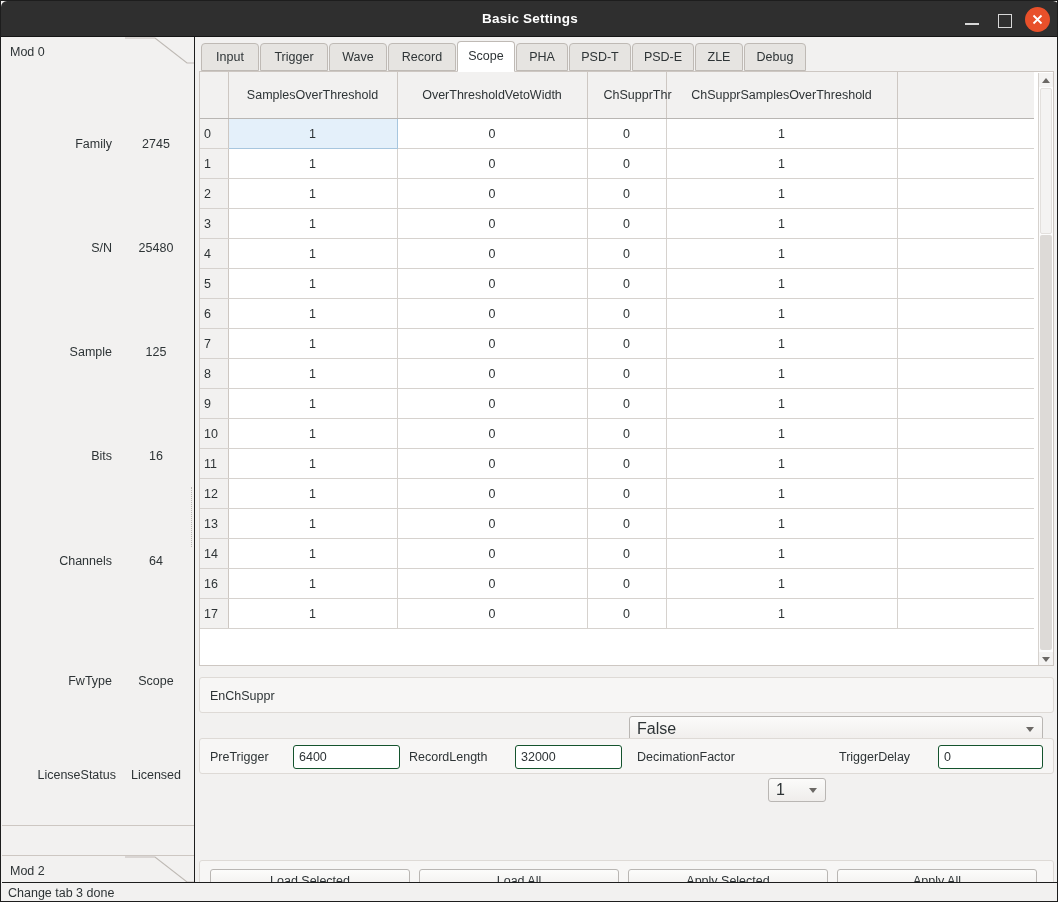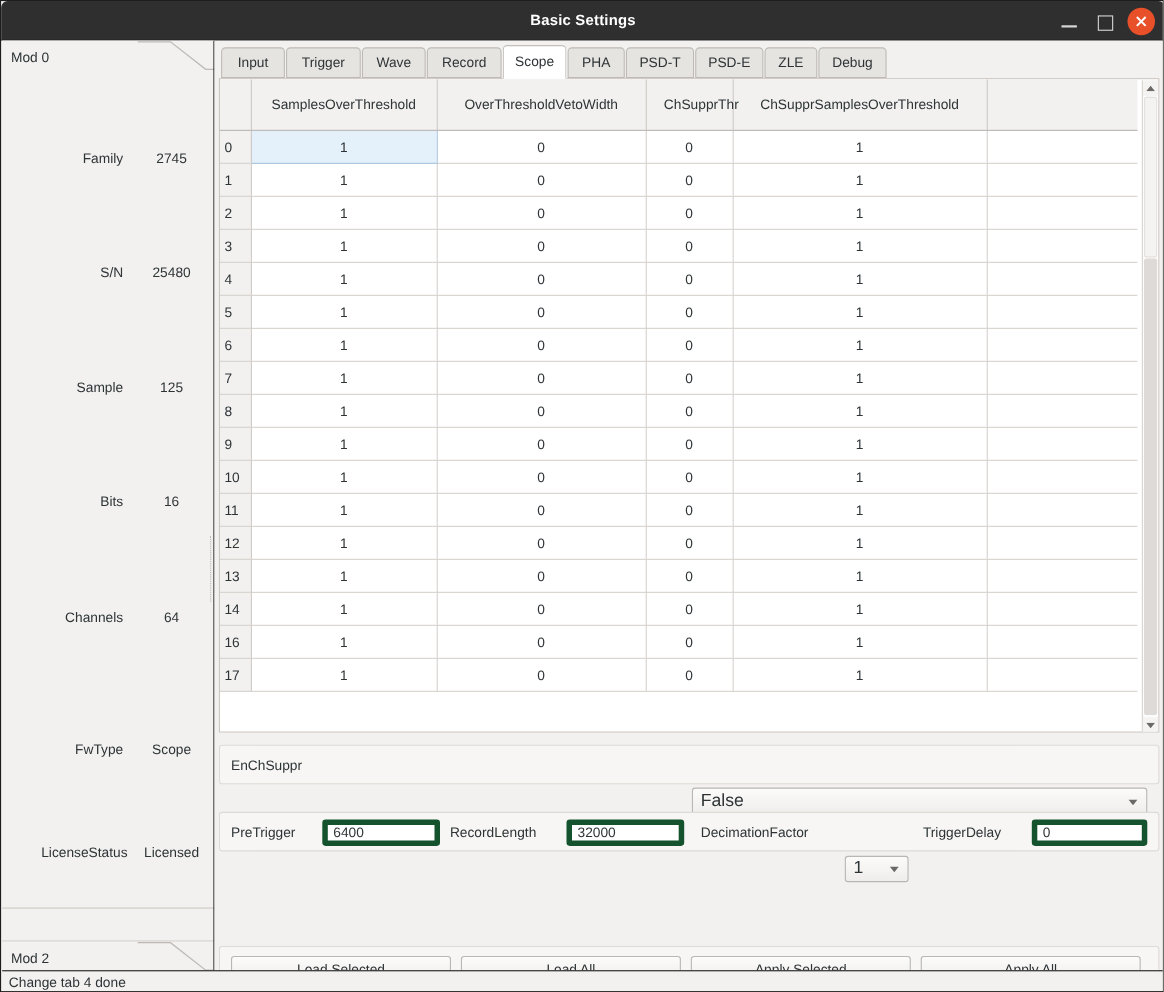--- a/index.html
+++ b/index.html
@@ -271,21 +271,21 @@
     position: absolute; right: 8px; top: 50%;
     margin-top: -2px;
     width: 0; height: 0;
     border-left: 4px solid transparent;
     border-right: 4px solid transparent;
     border-top: 5px solid #6b6865;
   }
   .txt {
     position: absolute;
     background: #ffffff;
-    border: 5px solid #14532d;
+    border: 1px solid #14532d;
     border-radius: 3px;
     font-size: 12.5px;
     color: #2e3436;
     line-height: 22px;
     padding-left: 5px;
   }
   .btn {
     position: absolute;
     background: linear-gradient(#fcfcfb, #eeecea);
     border: 1px solid #b9b6b3;
@@ -592,14 +592,14 @@
 
 
     <div class="gbox" style="left:4px; top:823px; width:855px; height:40px;">
       <div class="btn" style="left:10px;  top:8px; width:200px; height:24px; line-height:23px;">Load Selected</div>
       <div class="btn" style="left:219px; top:8px; width:200px; height:24px; line-height:23px;">Load All</div>
       <div class="btn" style="left:428px; top:8px; width:200px; height:24px; line-height:23px;">Apply Selected</div>
       <div class="btn" style="left:637px; top:8px; width:200px; height:24px; line-height:23px;">Apply All</div>
     </div>
   </div>
 
-  <div class="statusbar">Change tab 4 done</div>
+  <div class="statusbar">Change tab 3 done</div>
 </div>
 
 </body></html>

